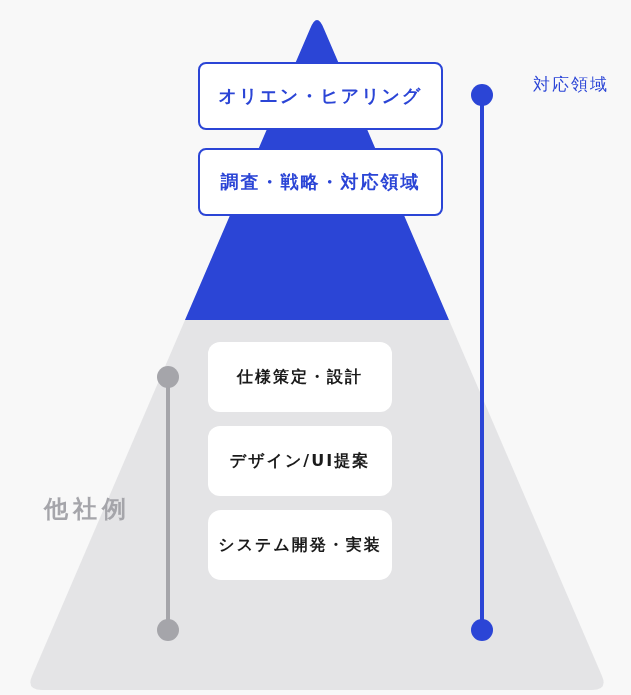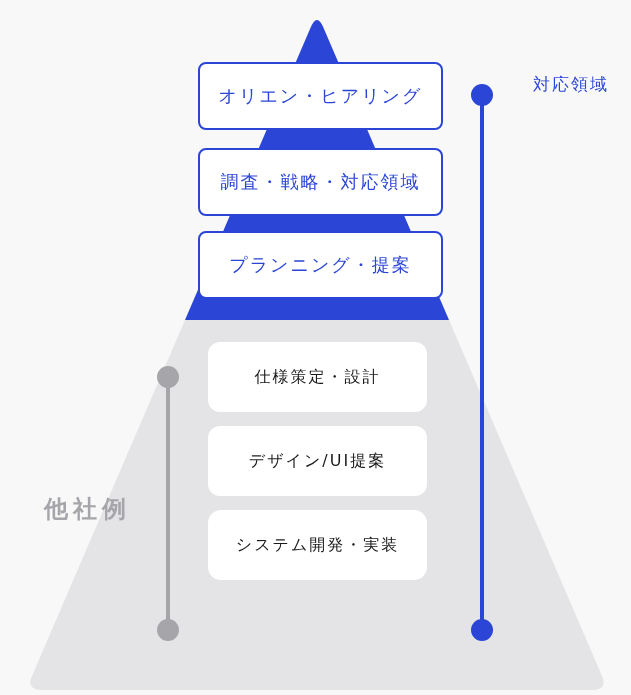--- a/index.html
+++ b/index.html
@@ -20,36 +20,36 @@
     width: 631px; height: 695px;
   }
   
   .step-box {
     position: absolute;
     display: flex;
     align-items: center;
     justify-content: center;
     background: #FFFFFF;
     text-align: center;
-    font-weight: normal;
+    font-weight: bold;
     white-space: nowrap;
   }
   .step-blue {
     left: 198px;
     width: 245px;
     height: 68px;
     border: 2px solid #2B45D6;
     border-radius: 8px;
     color: #2B45D6;
     font-size: 18px;
     letter-spacing: 2px;
   }
   .step-gray {
     left: 208px;
-    width: 219px;
+    width: 184px;
     height: 70px;
     border-radius: 12px;
     color: #1A1A1A;
     font-size: 16px;
     letter-spacing: 2px;
   }
   .b1 { top: 62px; }
   .b2 { top: 148px; }
   .b3 { top: 231px; }
   .g1 { top: 342px; }
@@ -109,21 +109,20 @@
 
     <g>
       <line x1="482" y1="95" x2="482" y2="630" stroke="#2B45D6" stroke-width="4"></line>
       <circle cx="482" cy="95" r="11" fill="#2B45D6"></circle>
       <circle cx="482" cy="630" r="11" fill="#2B45D6"></circle>
     </g>
   </svg>
 
   <div class="step-box step-blue b1">オリエン・ヒアリング</div>
   <div class="step-box step-blue b2">調査・戦略・対応領域</div>
-  <div class="step-box step-blue b3">プランニング・提案</div>
 
   <div class="step-box step-gray g1">仕様策定・設計</div>
   <div class="step-box step-gray g2">デザイン/UI提案</div>
   <div class="step-box step-gray g3">システム開発・実装</div>
 
   <div class="brand-sub-label">対応領域</div>
   <div class="other-label">他社例</div>
 
 </div>
 

